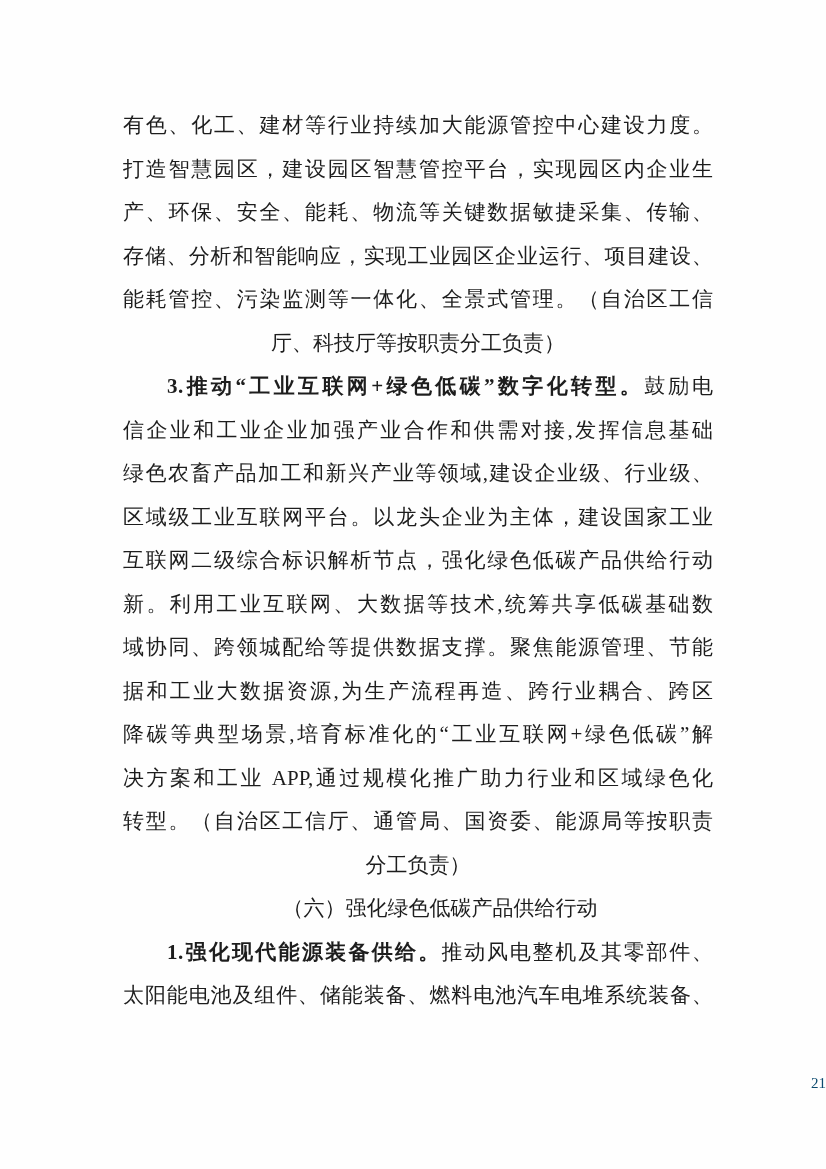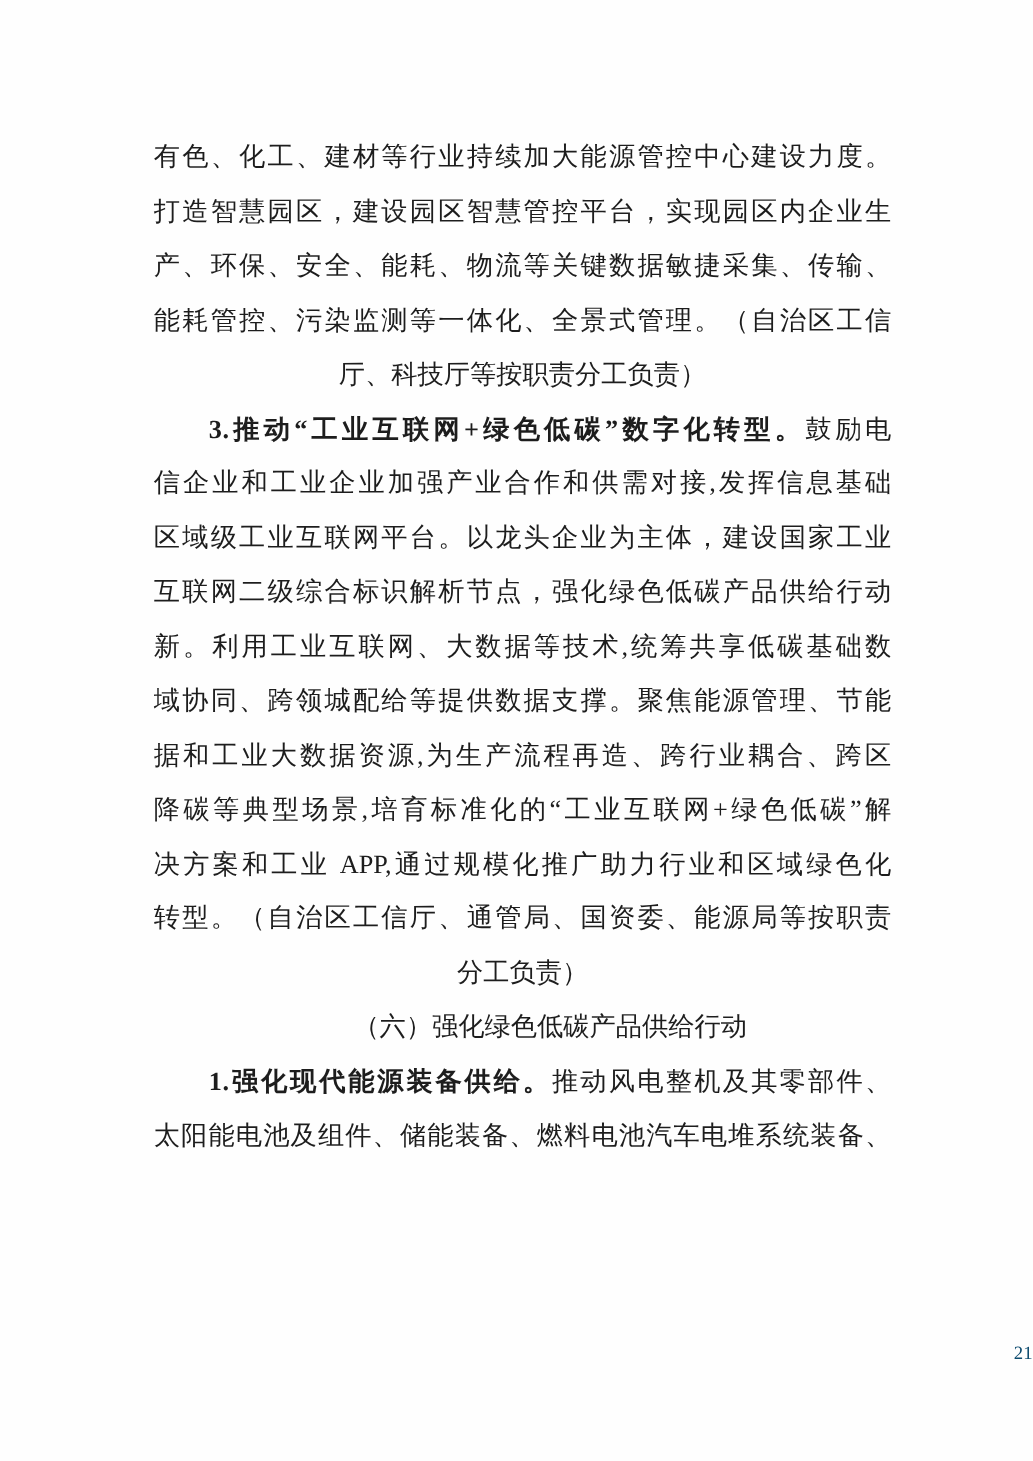--- a/index.html
+++ b/index.html
@@ -62,24 +62,26 @@
   }
 </style>
 </head>
 <body>
 
 <div class="page">
   <div class="content">
       <div class="line justify"><span class="">有色、化工、建材等行业持续加大能源管控中心建设力度。</span></div>
       <div class="line justify"><span class="">打造智慧园区，建设园区智慧管控平台，实现园区内企业生</span></div>
       <div class="line justify"><span class="">产、环保、安全、能耗、物流等关键数据敏捷采集、传输、</span></div>
+      <div class="line justify"><span class="">存储、分析和智能响应，实现工业园区企业运行、项目建设、</span></div>
       <div class="line justify"><span class="">能耗管控、污染监测等一体化、全景式管理。（自治区工信</span></div>
       <div class="line"><span class="">厅、科技厅等按职责分工负责）</span></div>
       <div class="line indent justify"><span class="bold">3.推动“工业互联网+绿色低碳”数字化转型。</span><span class="">鼓励电</span></div>
       <div class="line justify"><span class="">信企业和工业企业加强产业合作和供需对接,发挥信息基础</span></div>
+      <div class="line justify"><span class="">绿色农畜产品加工和新兴产业等领域,建设企业级、行业级、</span></div>
       <div class="line justify"><span class="">区域级工业互联网平台。以龙头企业为主体，建设国家工业</span></div>
       <div class="line justify"><span class="">互联网二级综合标识解析节点，强化绿色低碳产品供给行动</span></div>
       <div class="line justify"><span class="">新。利用工业互联网、大数据等技术,统筹共享低碳基础数</span></div>
       <div class="line justify"><span class="">域协同、跨领城配给等提供数据支撑。聚焦能源管理、节能</span></div>
       <div class="line justify"><span class="">据和工业大数据资源,为生产流程再造、跨行业耦合、跨区</span></div>
       <div class="line justify"><span class="">降碳等典型场景,培育标准化的“工业互联网+绿色低碳”解</span></div>
       <div class="line justify"><span class="">决方案和工业 APP,通过规模化推广助力行业和区域绿色化</span></div>
       <div class="line justify"><span class="">转型。（自治区工信厅、通管局、国资委、能源局等按职责</span></div>
       <div class="line"><span class="">分工负责）</span></div>
       <div class="line indent"><span class="">（六）强化绿色低碳产品供给行动</span></div>

